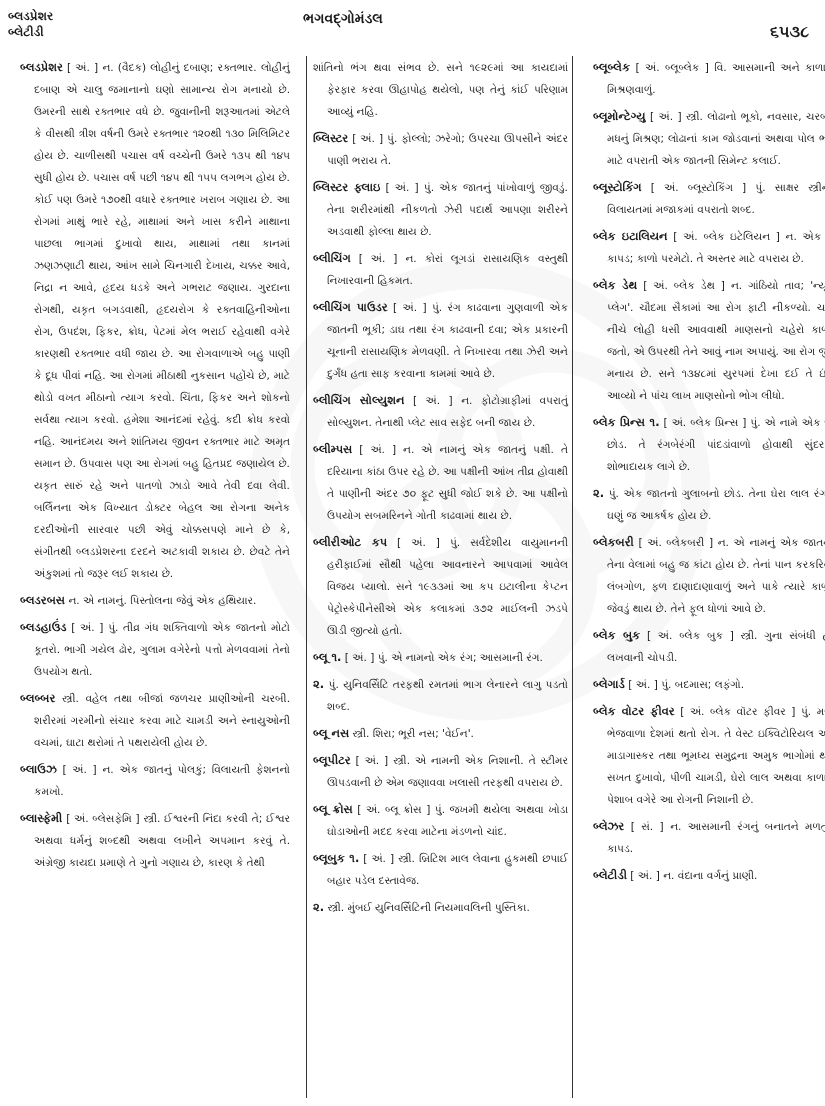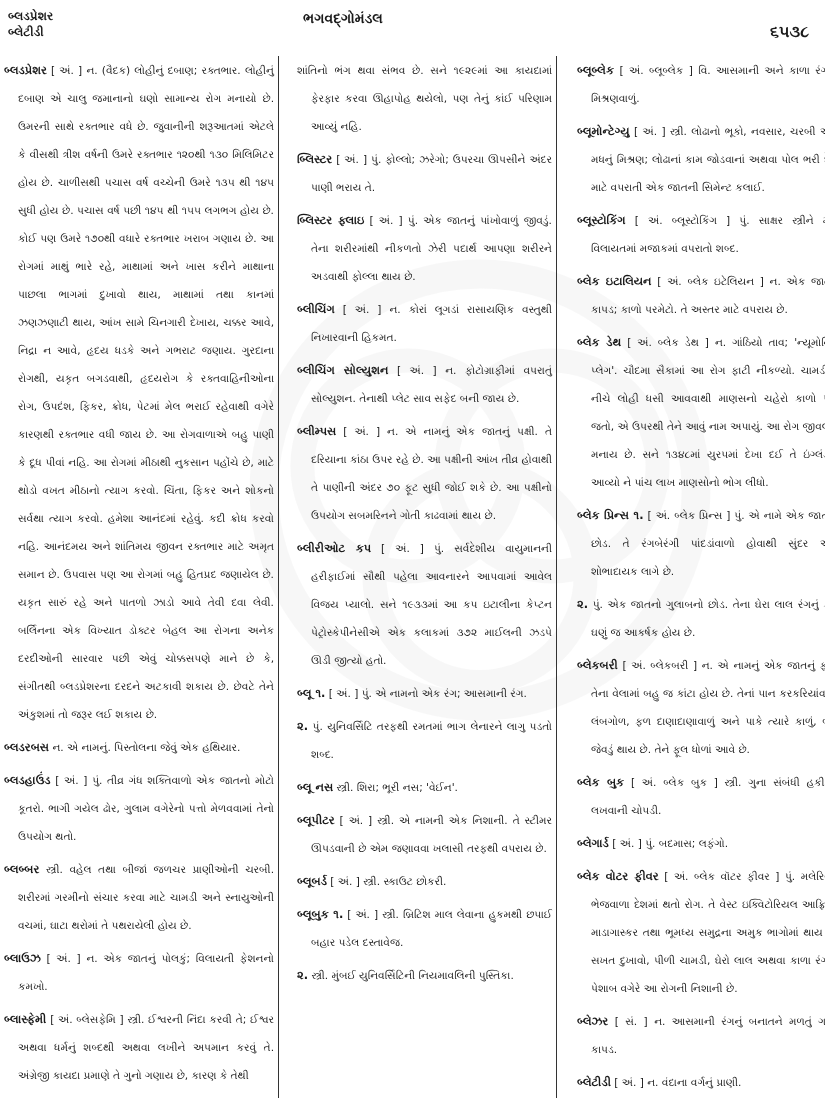--- a/index.html
+++ b/index.html
@@ -14,25 +14,26 @@
     pointer-events: none; opacity: 0.07;
   }
   .header {
     position: absolute; left: 0; top: 0; width: 825px; height: 48px;
   }
   .hdr-guide { position: absolute; left: 8px; top: 8px; font-size: 12px; font-weight: bold; line-height: 16px; }
   .hdr-title { position: absolute; left: 0; width: 686px; top: 10px; text-align: center; font-size: 14px; font-weight: bold; }
   .hdr-page { position: absolute; right: 16px; top: 22px; font-size: 16px; font-weight: bold; }
   .col {
     position: absolute; top: 56px; bottom: 8px;
-    font-size: 10.6px; line-height: 28px;
+    font-size: 10.6px; line-height: 22px;
     text-align: justify;
+    margin-left: 16px;
   }
   .col1 { left: 4px; width: 270px; }
-  .col2 { left: 278px; width: 255px; border-left: 1.5px solid #333; padding-left: 18px; }
+  .col2 { left: 290px; width: 255px; border-left: 1.5px solid #333; padding-left: 6px; }
   .col3 { left: 556px; width: 262px; border-left: 1.5px solid #333; padding-left: 20px; }
   .entry { margin: 0 0 5px 0; padding-left: 14px; text-indent: -14px; }
   .hw { font-weight: bold; font-size: 11.4px; }
   .body-text { }
 </style>
 </head>
 <body>
 
 <svg class="watermark" viewBox="0 0 100 100">
   <circle cx="50" cy="50" r="45" fill="none" stroke="#999" stroke-width="6"></circle>
@@ -56,28 +57,29 @@
     <p class="entry"><span class="hw">બ્લડહાઉંડ</span> <span class="body-text">[ અં. ] પું. તીવ્ર ગંધ શક્તિવાળો એક જાતનો મોટો કૂતરો. ભાગી ગયેલ ઢોર, ગુલામ વગેરેનો પત્તો મેળવવામાં તેનો ઉપયોગ થતો.</span></p>
     <p class="entry"><span class="hw">બ્લબ્બર</span> <span class="body-text">સ્ત્રી. વહેલ તથા બીજાં જળચર પ્રાણીઓની ચરબી. શરીરમાં ગરમીનો સંચાર કરવા માટે ચામડી અને સ્નાયુઓની વચમાં, ઘાટા થરોમાં તે પથરાયેલી હોય છે.</span></p>
     <p class="entry"><span class="hw">બ્લાઉઝ</span> <span class="body-text">[ અં. ] ન. એક જાતનું પોલકું; વિલાયતી ફેશનનો કમખો.</span></p>
     <p class="entry"><span class="hw">બ્લાસ્ફેમી</span> <span class="body-text">[ અં. બ્લેસફેમિ ] સ્ત્રી. ઈશ્વરની નિંદા કરવી તે; ઈશ્વર અથવા ધર્મનું શબ્દથી અથવા લખીને અપમાન કરવું તે. અંગ્રેજી કાયદા પ્રમાણે તે ગુનો ગણાય છે, કારણ કે તેથી</span></p>
   </div>
 <div class="col col2">
     <p class="entry"><span class="hw"></span> <span class="body-text">શાંતિનો ભંગ થવા સંભવ છે. સને ૧૯૨૯માં આ કાયદામાં ફેરફાર કરવા ઊહાપોહ થયેલો, પણ તેનું કાંઈ પરિણામ આવ્યું નહિ.</span></p>
     <p class="entry"><span class="hw">બ્લિસ્ટર</span> <span class="body-text">[ અં. ] પું. ફોલ્લો; ઝરેગો; ઉપરચા ઊપસીને અંદર પાણી ભરાય તે.</span></p>
     <p class="entry"><span class="hw">બ્લિસ્ટર ફ્લાઇ</span> <span class="body-text">[ અં. ] પું. એક જાતનું પાંખોવાળું જીવડું. તેના શરીરમાંથી નીકળતો ઝેરી પદાર્થ આપણા શરીરને અડવાથી ફોલ્લા થાય છે.</span></p>
     <p class="entry"><span class="hw">બ્લીચિંગ</span> <span class="body-text">[ અં. ] ન. કોરાં લૂગડાં રાસાયણિક વસ્તુથી નિખારવાની હિકમત.</span></p>
+    <p class="entry"><span class="hw">બ્લીચિંગ પાઉડર</span> <span class="body-text">[ અં. ] પું. રંગ કાઢવાના ગુણવાળી એક જાતની ભૂકી; ડાઘ તથા રંગ કાઢવાની દવા; એક પ્રકારની ચૂનાની રાસાયણિક મેળવણી. તે નિખારવા તથા ઝેરી અને દુર્ગંધ હતા સાફ કરવાના કામમાં આવે છે.</span></p>
     <p class="entry"><span class="hw">બ્લીચિંગ સોલ્યુશન</span> <span class="body-text">[ અં. ] ન. ફોટોગ્રાફીમાં વપરાતું સોલ્યુશન. તેનાથી પ્લેટ સાવ સફેદ બની જાય છે.</span></p>
     <p class="entry"><span class="hw">બ્લીમ્પસ</span> <span class="body-text">[ અં. ] ન. એ નામનું એક જાતનું પક્ષી. તે દરિયાના કાંઠા ઉપર રહે છે. આ પક્ષીની આંખ તીવ્ર હોવાથી તે પાણીની અંદર ૭૦ ફૂટ સુધી જોઈ શકે છે. આ પક્ષીનો ઉપયોગ સબમરિનને ગોતી કાઢવામાં થાય છે.</span></p>
     <p class="entry"><span class="hw">બ્લીરીઓટ કપ</span> <span class="body-text">[ અં. ] પું. સર્વદેશીય વાયુમાનની હરીફાઈમાં સૌથી પહેલા આવનારને આપવામાં આવેલ વિજય પ્યાલો. સને ૧૯૩૩માં આ કપ ઇટાલીના કેપ્ટન પેટ્રોસ્કેપીનેસીએ એક કલાકમાં ૩૭૨ માઈલની ઝડપે ઊડી જીત્યો હતો.</span></p>
     <p class="entry"><span class="hw">બ્લૂ ૧.</span> <span class="body-text">[ અં. ] પું. એ નામનો એક રંગ; આસમાની રંગ.</span></p>
     <p class="entry"><span class="hw">૨.</span> <span class="body-text">પું. યુનિવર્સિટિ તરફથી રમતમાં ભાગ લેનારને લાગુ પડતો શબ્દ.</span></p>
     <p class="entry"><span class="hw">બ્લૂ નસ</span> <span class="body-text">સ્ત્રી. શિરા; ભૂરી નસ; 'વેઈન'.</span></p>
     <p class="entry"><span class="hw">બ્લૂપીટર</span> <span class="body-text">[ અં. ] સ્ત્રી. એ નામની એક નિશાની. તે સ્ટીમર ઊપડવાની છે એમ જણાવવા ખલાસી તરફથી વપરાય છે.</span></p>
-    <p class="entry"><span class="hw">બ્લૂબર્ડ</span> <span class="body-text">[ અં. ] સ્ત્રી. સ્કાઉટ છોકરી.</span></p>
+    <p class="entry"><span class="hw">બ્લૂ ક્રોસ</span> <span class="body-text">[ અં. બ્લૂ ક્રોસ ] પું. જખમી થયેલા અથવા ખોડા ઘોડાઓની મદદ કરવા માટેના મંડળનો ચાંદ.</span></p>
     <p class="entry"><span class="hw">બ્લૂબુક ૧.</span> <span class="body-text">[ અં. ] સ્ત્રી. બ્રિટિશ માલ લેવાના હુકમથી છપાઈ બહાર પડેલ દસ્તાવેજ.</span></p>
     <p class="entry"><span class="hw">૨.</span> <span class="body-text">સ્ત્રી. મુંબઈ યુનિવર્સિટિની નિયમાવલિની પુસ્તિકા.</span></p>
   </div>
 <div class="col col3">
     <p class="entry"><span class="hw">બ્લૂબ્લેક</span> <span class="body-text">[ અં. બ્લૂબ્લેક ] વિ. આસમાની અને કાળા રંગના મિશ્રણવાળું.</span></p>
     <p class="entry"><span class="hw">બ્લૂમોન્ટેગ્યુ</span> <span class="body-text">[ અં. ] સ્ત્રી. લોઢાનો ભૂકો, નવસાર, ચરબી અને મધનું મિશ્રણ; લોઢાનાં કામ જોડવાનાં અથવા પોલ ભરી દેવા માટે વપરાતી એક જાતની સિમેન્ટ કલાઈ.</span></p>
     <p class="entry"><span class="hw">બ્લૂસ્ટોકિંગ</span> <span class="body-text">[ અં. બ્લૂસ્ટોકિંગ ] પું. સાક્ષર સ્ત્રીને માટે વિલાયતમાં મજાકમાં વપરાતો શબ્દ.</span></p>
     <p class="entry"><span class="hw">બ્લેક ઇટાલિયન</span> <span class="body-text">[ અં. બ્લેક ઇટેલિયન ] ન. એક જાતનું કાપડ; કાળો પરમેટો. તે અસ્તર માટે વપરાય છે.</span></p>
     <p class="entry"><span class="hw">બ્લેક ડેથ</span> <span class="body-text">[ અં. બ્લેક ડેથ ] ન. ગાંઠિયો તાવ; 'ન્યૂમોનિક પ્લેગ'. ચૌદમા સૈકામાં આ રોગ ફાટી નીકળ્યો. ચામડીની નીચે લોહી ધસી આવવાથી માણસનો ચહેરો કાળો પડી જતો, એ ઉપરથી તેને આવું નામ અપાયું. આ રોગ જીવલેણ મનાય છે. સને ૧૩૪૮માં યુરપમાં દેખા દઈ તે ઇંગ્લંડમાં આવ્યો ને પાંચ લાખ માણસોનો ભોગ લીધો.</span></p>
     <p class="entry"><span class="hw">બ્લેક પ્રિન્સ ૧.</span> <span class="body-text">[ અં. બ્લેક પ્રિન્સ ] પું. એ નામે એક જાતનો છોડ. તે રંગબેરંગી પાંદડાંવાળો હોવાથી સુંદર અને શોભાદાયક લાગે છે.</span></p>

